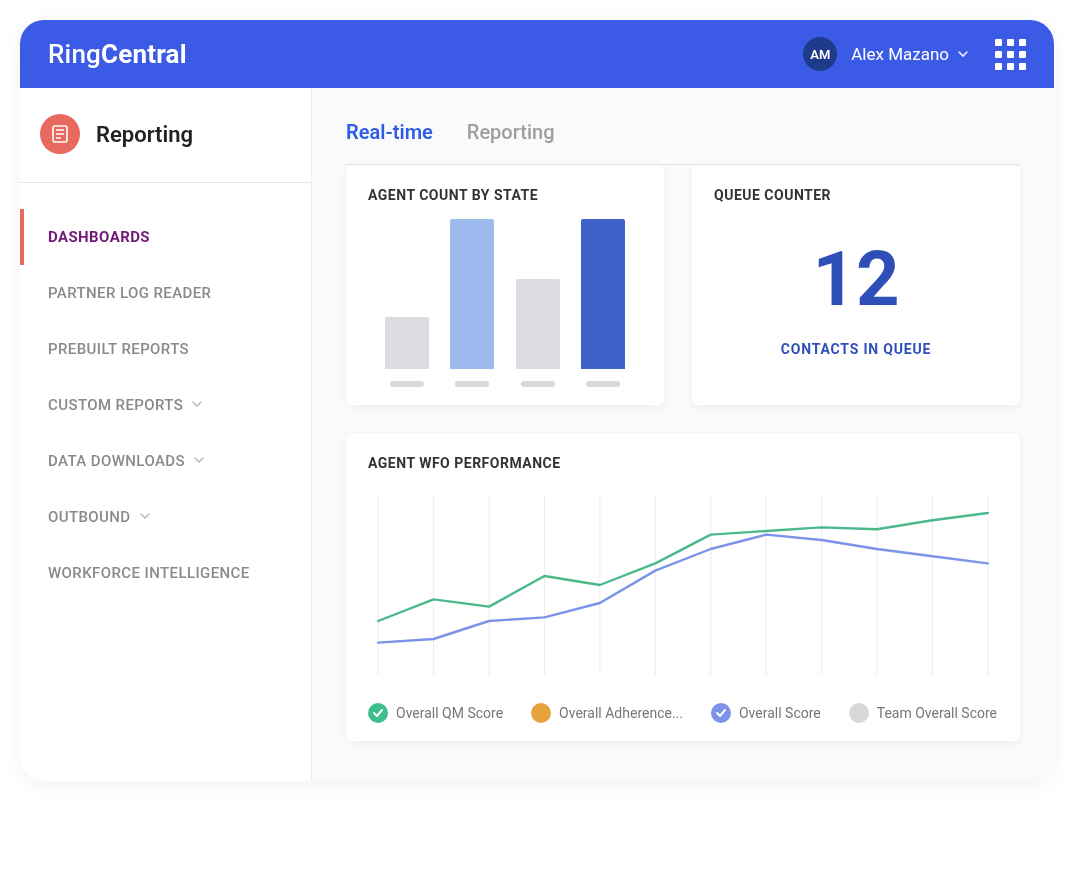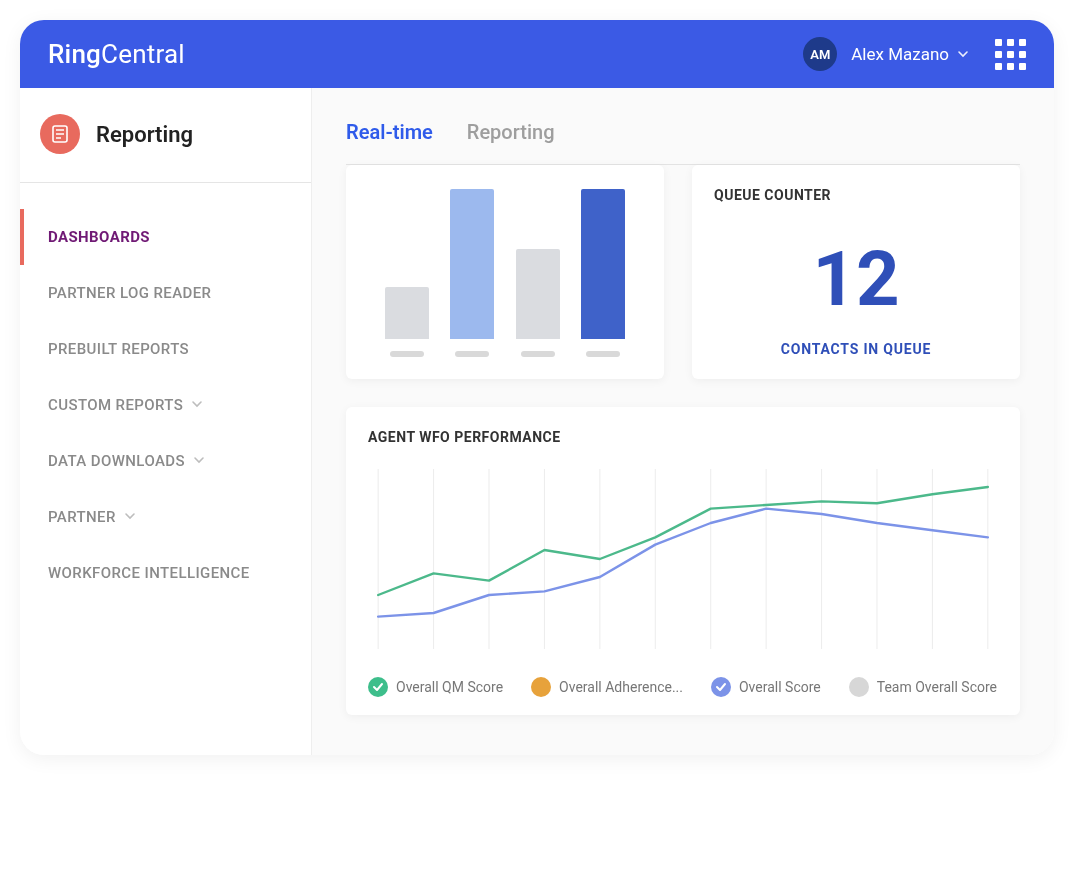--- a/index.html
+++ b/index.html
@@ -22,21 +22,21 @@
     display: flex;
     align-items: center;
     padding: 0 28px;
     color: #fff;
   }
   .brand {
     font-size: 26px;
     font-weight: 500;
     letter-spacing: 0.2px;
   }
-  .brand b { font-weight: 400; }
+  .brand b { font-weight: 700; }
   .topbar-spacer { flex: 1; }
   .avatar {
     width: 34px; height: 34px;
     border-radius: 50%;
     background: #1E3A8A;
     color: #fff;
     font-size: 13px;
     font-weight: 600;
     display: flex; align-items: center; justify-content: center;
     margin-right: 14px;
@@ -256,41 +256,42 @@
                 <path d="M2 4l4 4 4-4" stroke="#bdbdbd" stroke-width="1.6" fill="none" stroke-linecap="round"></path>
               </svg></span>
           </div>
           <div class="nav-item">
             <span>DATA DOWNLOADS</span>
             <span class="nav-chev"><svg width="12" height="12" viewBox="0 0 12 12">
                 <path d="M2 4l4 4 4-4" stroke="#bdbdbd" stroke-width="1.6" fill="none" stroke-linecap="round"></path>
               </svg></span>
           </div>
           <div class="nav-item">
-            <span>PARTNER</span>
+            <span>OUTBOUND</span>
             <span class="nav-chev"><svg width="12" height="12" viewBox="0 0 12 12">
                 <path d="M2 4l4 4 4-4" stroke="#bdbdbd" stroke-width="1.6" fill="none" stroke-linecap="round"></path>
               </svg></span>
           </div>
           <div class="nav-item">
             <span>WORKFORCE INTELLIGENCE</span>
           </div>
         </div>
     </div>
 
     <div class="main">
 
       <div class="tabs" id="tabs">
           <div class="tab active">Real-time</div>
           <div class="tab">Reporting</div>
         </div>
 
       <div class="cards-row">
 
         <div class="card agent-count">
+          <div class="card-title">AGENT COUNT BY STATE</div>
           <div class="bar-chart" id="bar-chart">
               <div class="bar-col">
                 <div class="bar" style="height: 52.5px; background: rgb(218, 220, 224);"></div>
                 <div class="bar-label-line"></div>
               </div>
               <div class="bar-col">
                 <div class="bar" style="height: 150px; background: rgb(156, 185, 238);"></div>
                 <div class="bar-label-line"></div>
               </div>
               <div class="bar-col">

